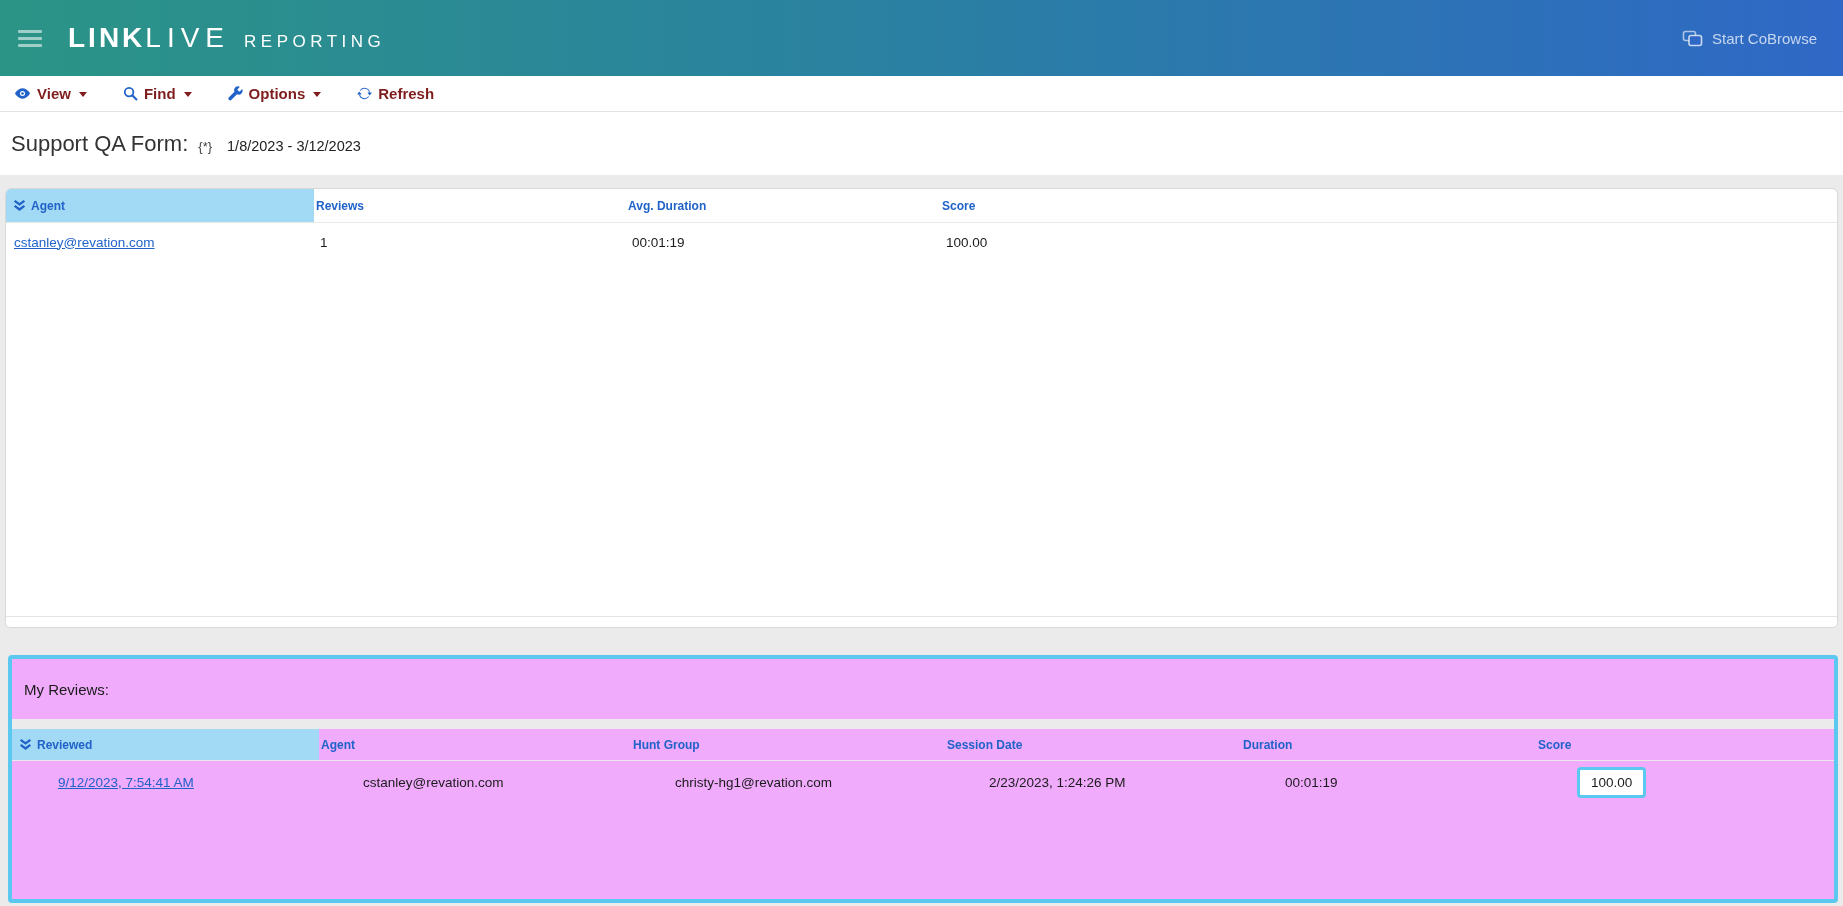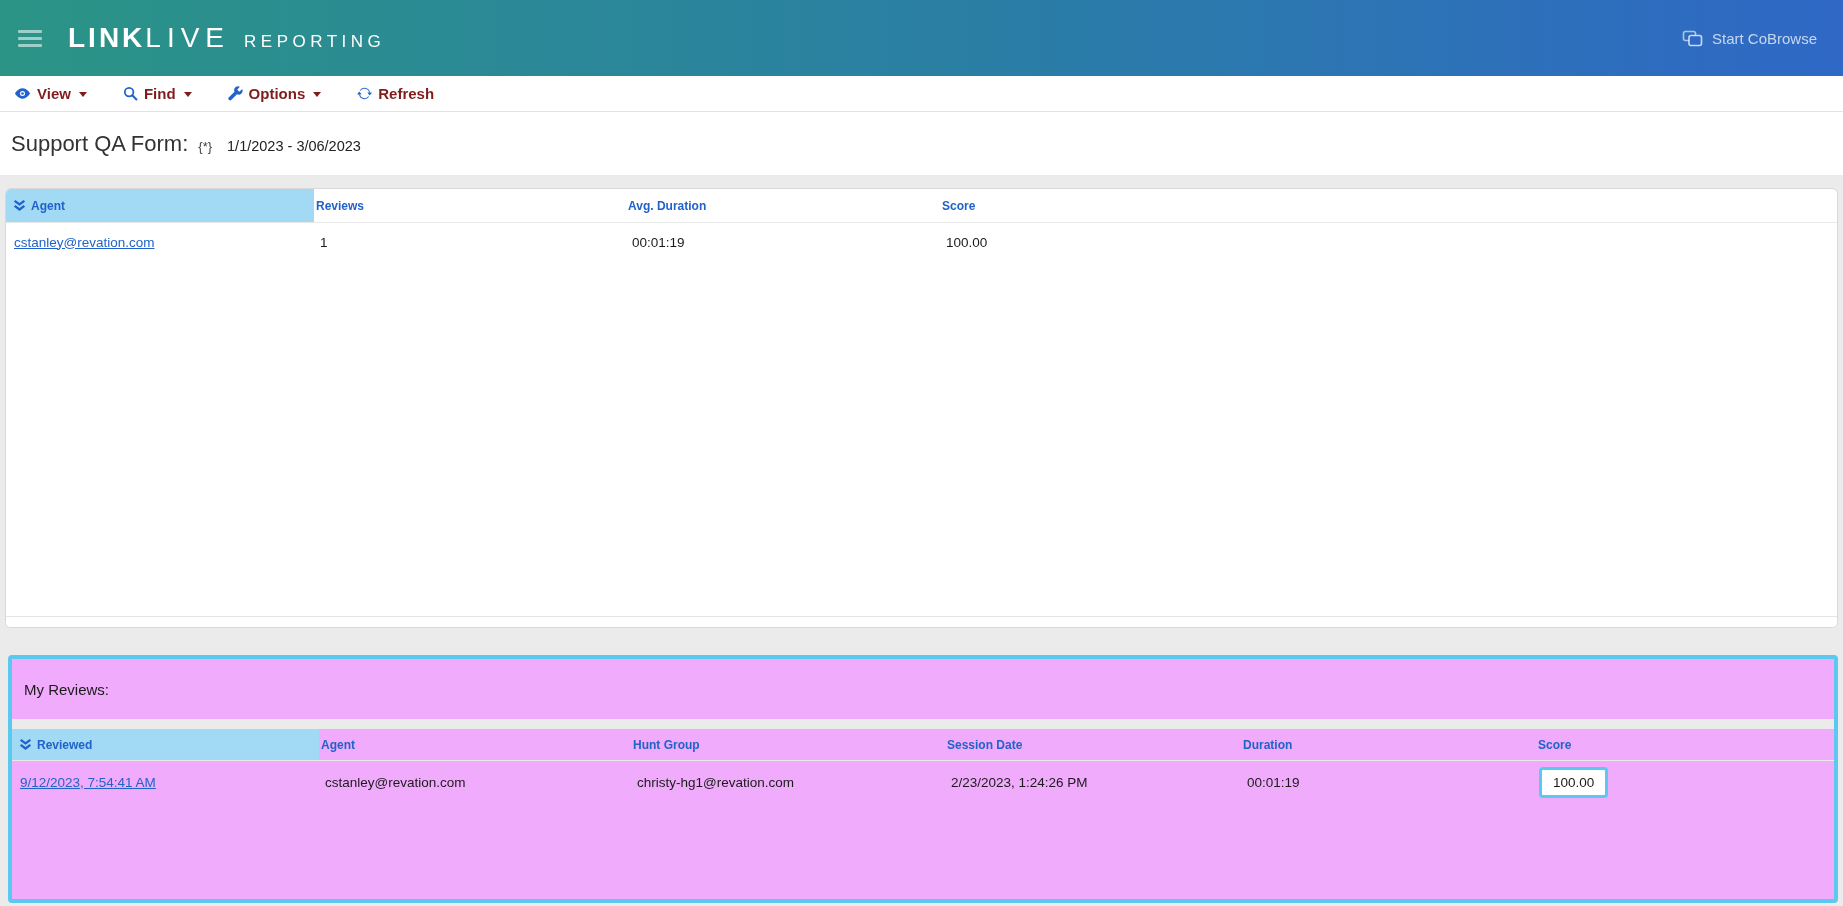--- a/index.html
+++ b/index.html
@@ -66,21 +66,21 @@
     border-top: 1px solid #E4E4E4; background: #fff; cursor: default; }
 
   
   .panel2 {
     margin: 27px 5px 0 8px; height: 248px; background: #f0abfc;
     border: 4px solid #5BC8F0; border-radius: 4px; overflow: hidden;
   }
   .mr-label { font-size: 15px; color: #1B1B1B; padding: 22px 0 0 12px; }
   .mr-gray-strip { height: 10px; background: #EBEBEB; margin-top: 21px; }
   .panel2 .hdr-row  { grid-template-columns: 307px 312px 314px 296px 295px 1fr; height: 32px; }
-  .panel2 .data-row { grid-template-columns: 307px 312px 314px 296px 295px 1fr; height: 42px; }
+  .panel2 .data-row { grid-template-columns: 307px 312px 314px 296px 295px 1fr; height: 42px; padding-left: 38px; }
   .score-box { display: inline-block; border: 3px solid #5BC8F0; border-radius: 4px;
     background: #fff; padding: 5px 11px; margin-left: 3px; font-size: 13.5px; }
 </style>
 </head>
 <body>
 
 <header class="topbar">
   <button class="hamburger">
     <span></span>
       <span></span>
@@ -140,21 +140,21 @@
           <path d="M8 3c-1.552 0-2.94.707-3.857 1.818a.5.5 0 1 1-.771-.636A6.002 6.002 0 0 1 13.917 7H12.9A5.002 5.002 0 0 0 8 3zM3.1 9a5.002 5.002 0 0 0 8.757 2.182.5.5 0 1 1 .771.636A6.002 6.002 0 0 1 2.083 9H3.1z"></path>
         </svg>
     </span>
     <span>Refresh</span>
   </a>
 </nav>
 
 <div class="title-row">
   <h1>Support QA Form:</h1>
   <span class="title-token">{*}</span>
-  <span class="title-range">1/1/2023 - 3/06/2023</span>
+  <span class="title-range">1/8/2023 - 3/12/2023</span>
 </div>
 
 <section class="panel1">
   <div class="hdr-row">
     <div class="hdr-cell sorted">
       <span class="sort-icon">
         <svg width="13" height="13" viewBox="0 0 12 12">
             <path d="M1.5 1.7 6 5 10.5 1.7" fill="none" stroke="currentColor" stroke-width="2.1"></path>
             <path d="M1.5 6.4 6 9.7 10.5 6.4" fill="none" stroke="currentColor" stroke-width="2.1"></path>
           </svg>

